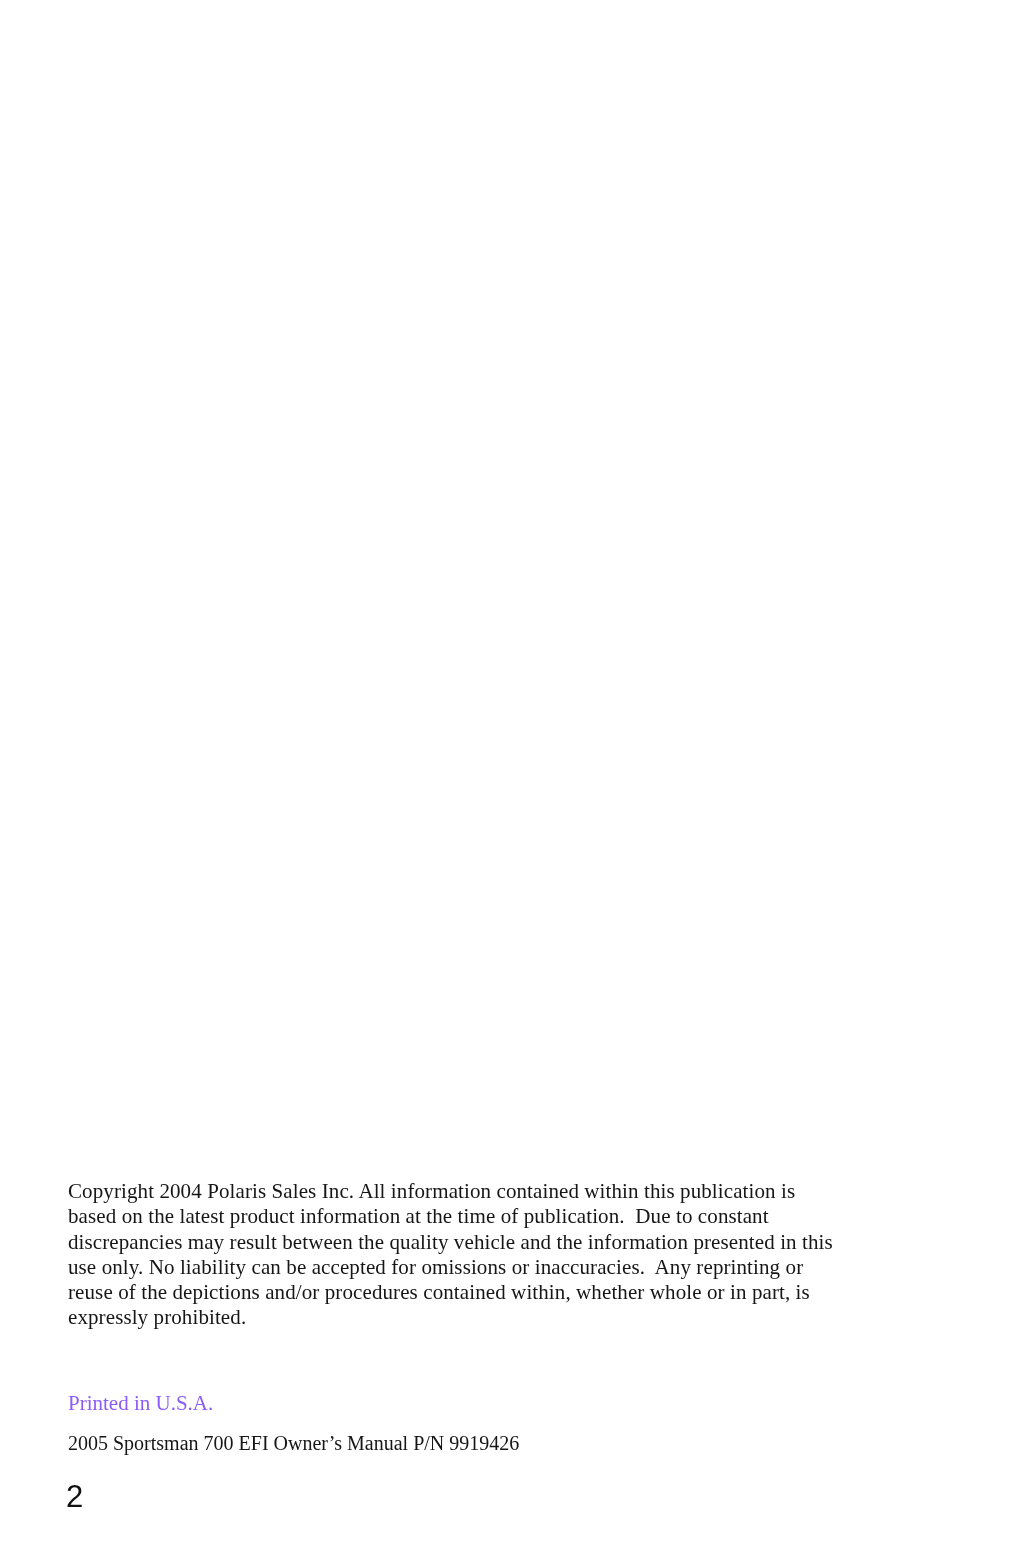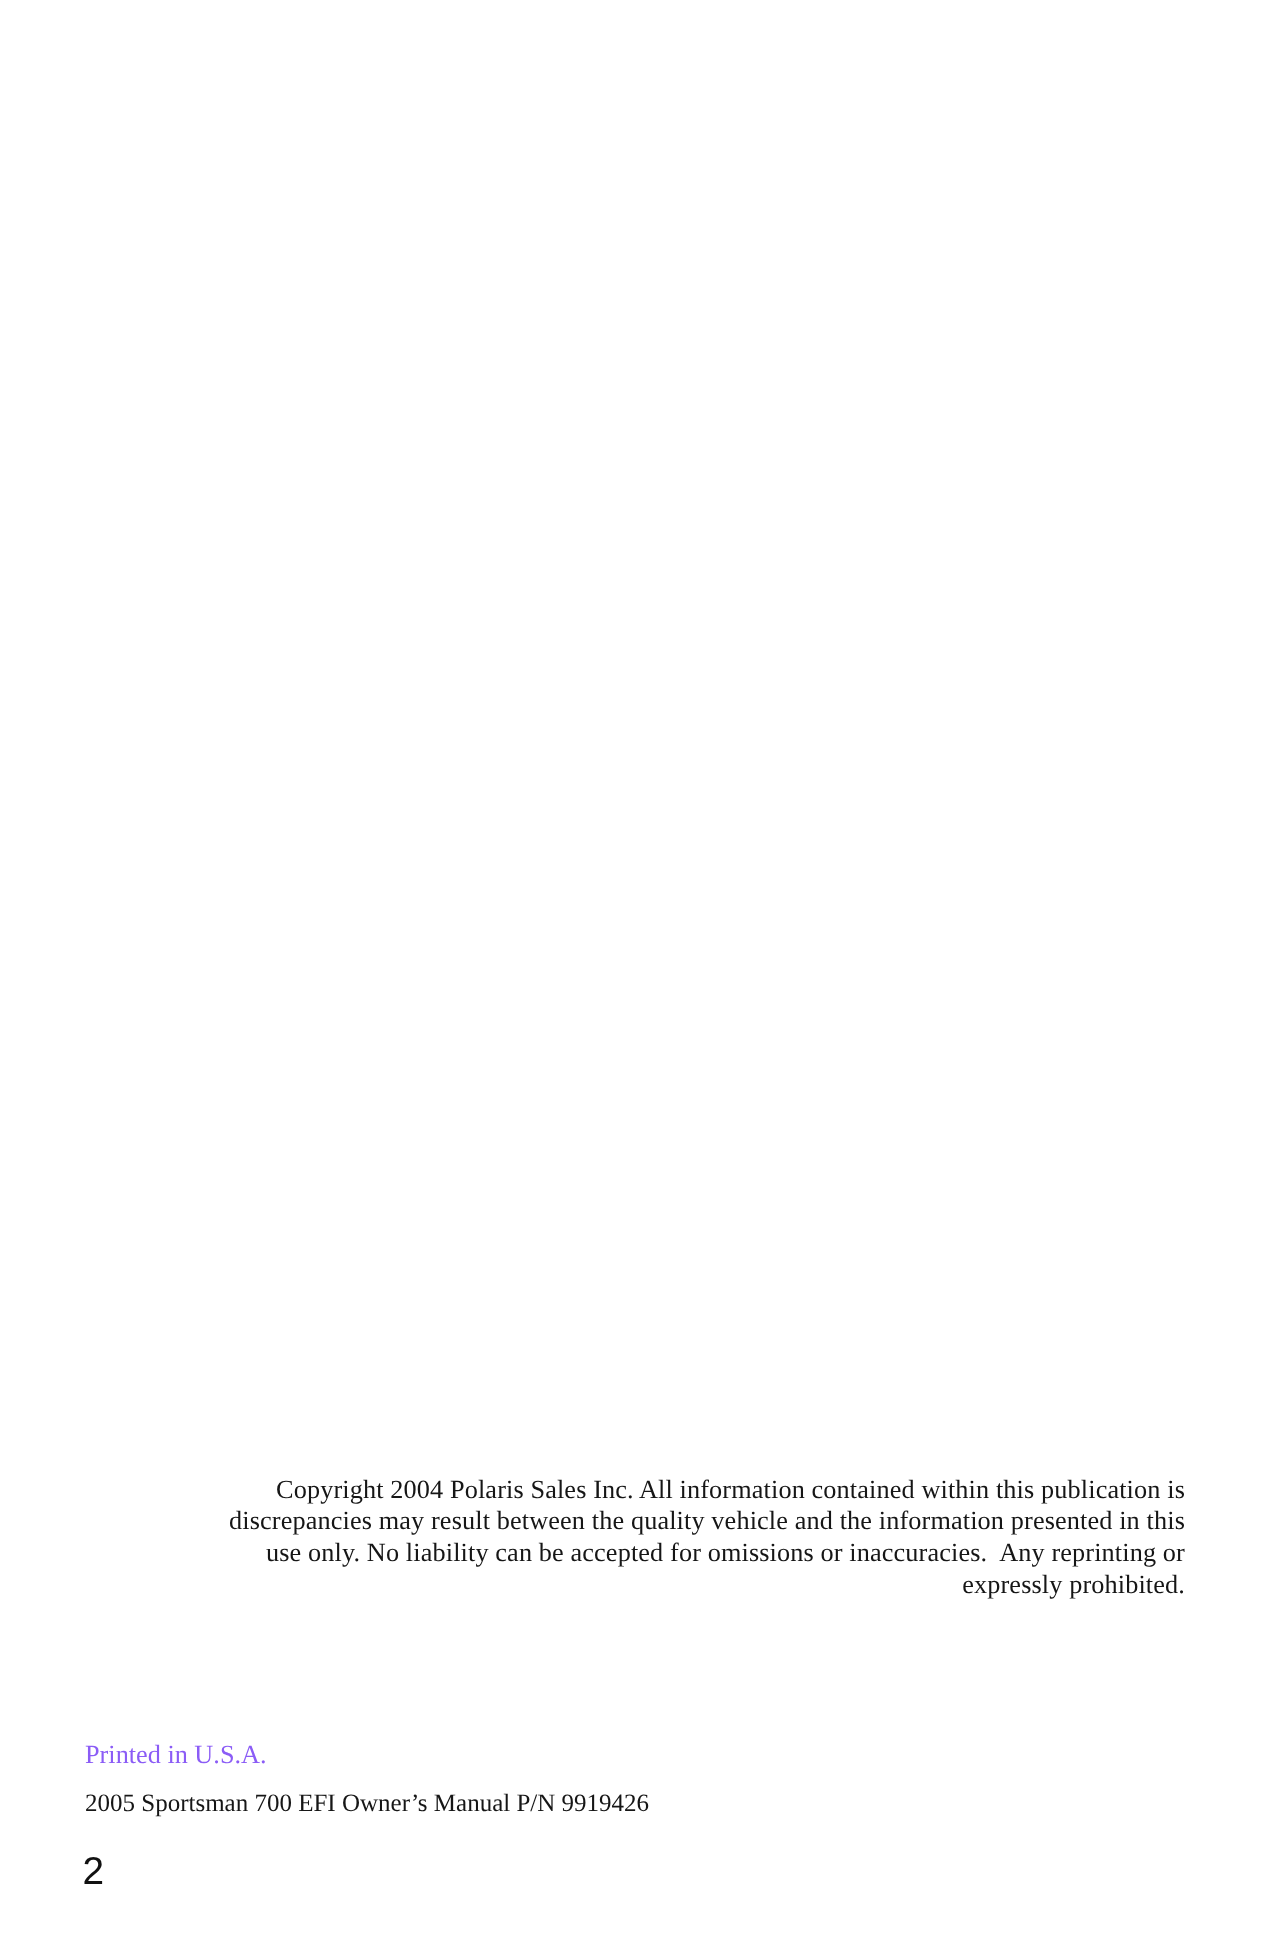--- a/index.html
+++ b/index.html
@@ -21,21 +21,20 @@
   .copyright-block {
     position: absolute;
     left: 68px;
     top: 1179px;
     width: 880px;
     font-family: "Liberation Serif", "DejaVu Serif", serif;
     font-size: 21px;
     line-height: 25.3px;
     color: #161616;
     letter-spacing: 0.1px;
-    text-align: right;
   }
   .copyright-block .line {
     white-space: pre;
   }
   .printed-line {
     position: absolute;
     left: 68px;
     top: 1391px;
     font-family: "Liberation Serif", "DejaVu Serif", serif;
     font-size: 21px;
@@ -63,22 +62,24 @@
     color: #111111;
   }
 </style>
 </head>
 <body>
 
 <div class="page">
 
   <div class="copyright-block">
     <div class="line">Copyright 2004 Polaris Sales Inc. All information contained within this publication is</div>
+    <div class="line">based on the latest product information at the time of publication.  Due to constant</div>
     <div class="line">discrepancies may result between the quality vehicle and the information presented in this</div>
     <div class="line">use only. No liability can be accepted for omissions or inaccuracies.  Any reprinting or</div>
+    <div class="line">reuse of the depictions and/or procedures contained within, whether whole or in part, is</div>
     <div class="line">expressly prohibited.</div>
   </div>
 
   <div class="printed-line">Printed in U.S.A.</div>
 
   <div class="manual-line">2005 Sportsman 700 EFI Owner’s Manual P/N 9919426</div>
 
   <div class="page-number">2</div>
 
 </div>

